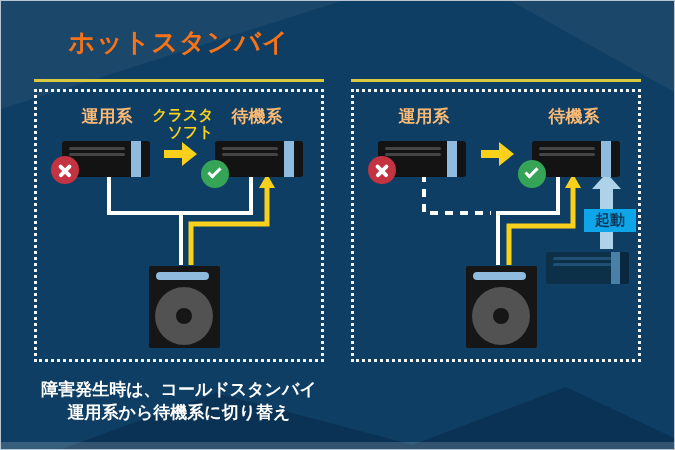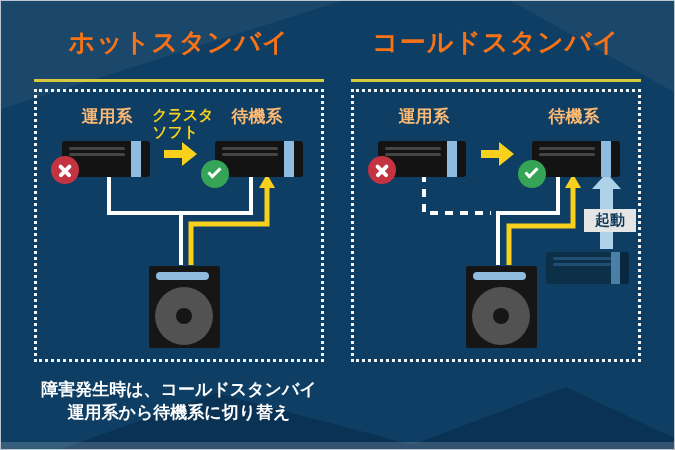--- a/index.html
+++ b/index.html
@@ -31,21 +31,21 @@
   .yfill{fill:#f9d11c;}
   .bootfill{fill:#aed3e9;}
   
   .clabel{
     position:absolute;top:13px;transform:translateX(-50%);
     color:#fdba74;font-size:17px;font-weight:bold;white-space:nowrap;
   }
   .mlabel{
     position:absolute;left:146px;top:14px;transform:translateX(-50%);
     color:#f9d11c;font-size:15px;font-weight:bold;line-height:17px;
-    text-align:left;white-space:nowrap;
+    text-align:right;white-space:nowrap;
   }
   
   .server{position:absolute;width:88px;height:36px;background:#131313;border-radius:3px;}
   .vent{position:absolute;left:7px;width:56px;height:3px;background:#454545;border-radius:2px;}
   .v1{top:6px;} .v2{top:12px;}
   .stripe{position:absolute;right:9px;top:0;width:10px;height:100%;background:#8fbbdf;}
   
   .offserver{position:absolute;left:192px;top:160px;width:83px;height:32px;background:#0d3049;border-radius:3px;}
   .offvent{position:absolute;left:7px;width:60px;height:3px;background:#1f4f72;border-radius:2px;}
   .ostripe{position:absolute;right:9px;top:0;width:9px;height:100%;background:#4a80a8;}
@@ -62,21 +62,21 @@
     transform:rotate(-45deg);box-sizing:border-box;
   }
   
   .storage{position:absolute;left:112px;top:174px;width:71px;height:82px;background:#161616;border-radius:2px;}
   .sbar{position:absolute;left:7px;top:6px;width:53px;height:8px;border-radius:4px;background:#8fbbdf;}
   .sdisk{position:absolute;left:6px;top:21px;width:58px;height:58px;border-radius:50%;background:#525252;}
   .shole{position:absolute;left:27px;top:42px;width:16px;height:16px;border-radius:50%;background:#161616;}
   
   .bootbox{
     position:absolute;left:230px;top:117px;width:52px;height:23px;
-    background:#e5e5e5;color:#0e3a5a;font-size:15px;font-weight:bold;
+    background:#0ea5e9;color:#0e3a5a;font-size:15px;font-weight:bold;
     display:flex;align-items:center;justify-content:center;white-space:nowrap;
   }
   
   .caption{
     position:absolute;top:377px;width:300px;text-align:center;
     color:#ffffff;font-size:17px;font-weight:bold;line-height:23px;white-space:nowrap;
   }
   .c0{left:28px;} .c1{left:345px;}
 </style>
 </head>
@@ -133,21 +133,20 @@
       <div class="sdisk"></div>
       <div class="shole"></div>
     </div>
   </div>
 
   <div class="caption c0">
     <div>障害発生時は、コールドスタンバイ</div>
     <div>運用系から待機系に切り替え</div>
   </div>
 
-  <div class="title t1">コールドスタンバイ</div>
   <div class="underline u1"></div>
 
   <div class="box b1">
     <svg class="links" viewBox="0 0 290 273">
       <path class="wdash" d="M73 85 V124 H140"></path>
       <path class="wline" d="M207 85 V124 H147 V176"></path>
       <path class="yline" d="M158 176 V137 H222 V98"></path>
       <polygon class="yfill" points="222,85 214,99 230,99"></polygon>
       <polygon class="yfill" points="130,61 148,61 148,53 163,65 148,77 148,69 130,69"></polygon>
       <rect class="bootfill" x="249" y="97" width="13" height="63"></rect>

